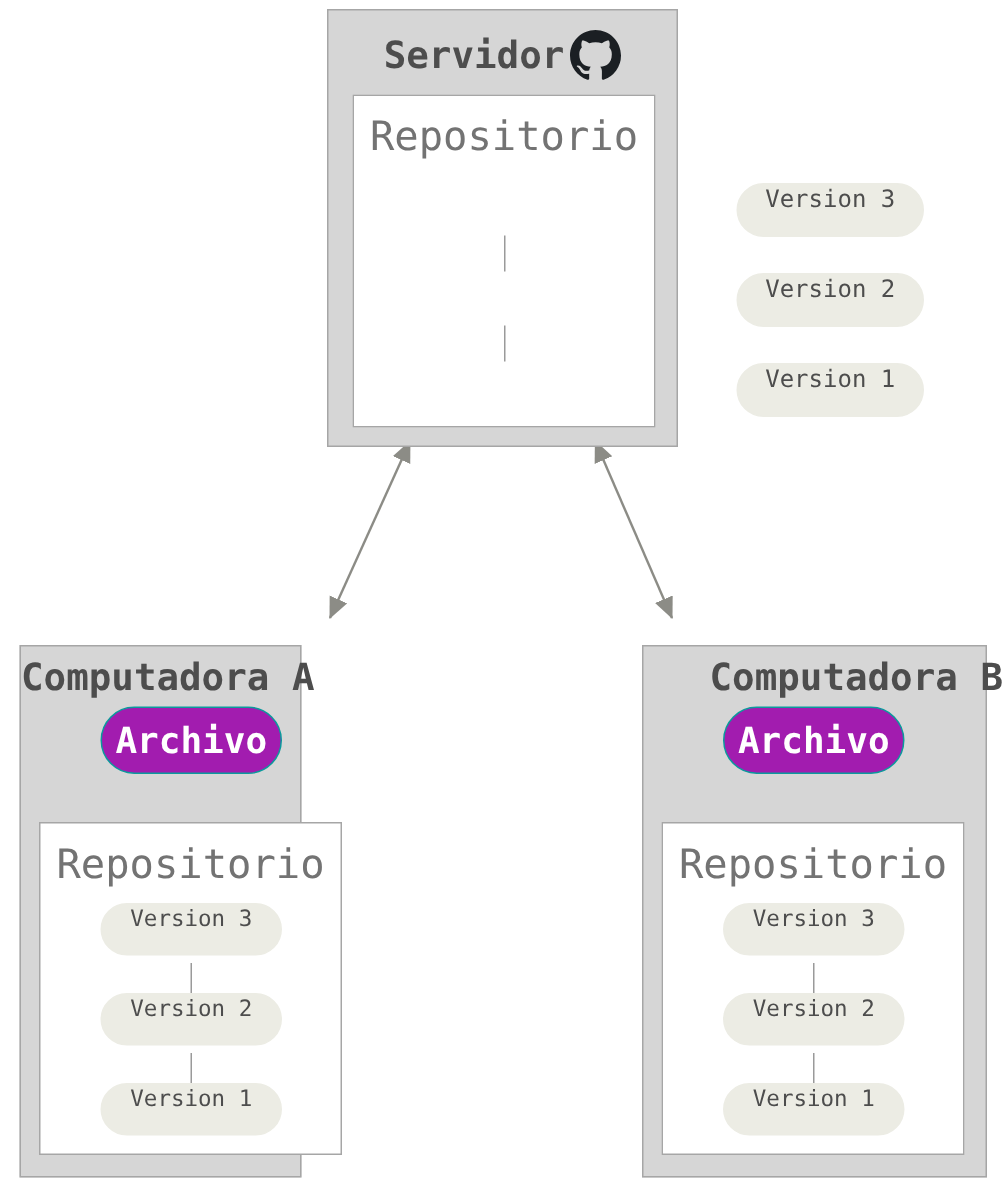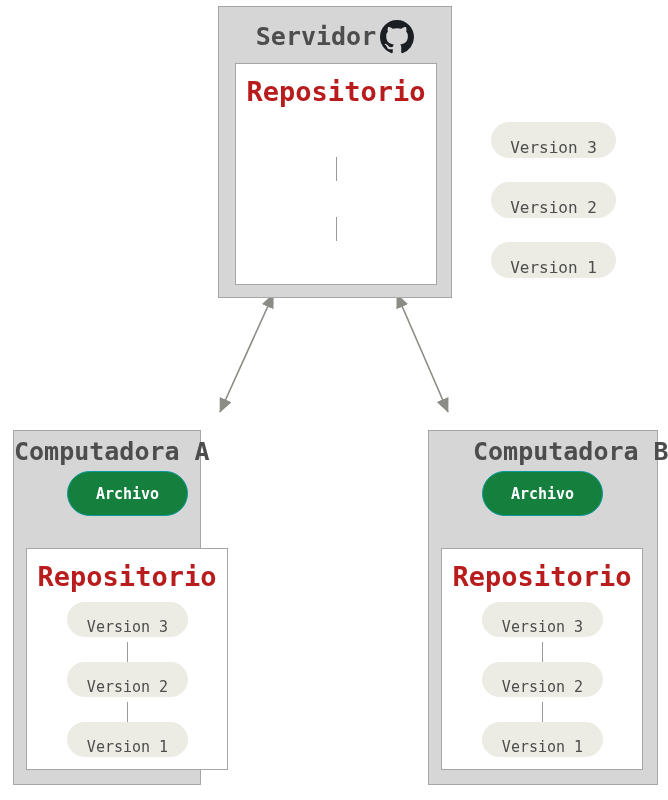--- a/index.html
+++ b/index.html
@@ -74,60 +74,59 @@
     border: 1px solid #a6a6a6;
     box-sizing: border-box;
     z-index: 3;
   }
   .repo-title {
     position: absolute;
     left: 0;
     right: 0;
     text-align: center;
     font-size: 27px;
-    color: #b91c1c;
-    white-space: nowrap;
-    font-weight: bold;
+    color: #737373;
+    white-space: nowrap;
   }
 
   
   .pill {
     position: absolute;
     background: #ececE4;
     border: 1px solid #ececE4;
     border-radius: 18px;
     box-sizing: border-box;
     display: flex;
-    align-items: flex-end;
+    align-items: flex-start;
     justify-content: center;
     font-size: 15px;
     color: #4d4d4d;
     white-space: nowrap;
     z-index: 4;
   }
   .pill.big { font-size: 16px; }
 
   .connector {
     position: absolute;
     width: 1px;
     background: #9a9a9a;
     z-index: 3;
   }
 
   
   .archivo {
     position: absolute;
-    background: #15803d;
+    background: #a21caf;
     border: 1px solid #0b9a9c;
     border-radius: 26px;
     box-sizing: border-box;
     display: flex;
     align-items: center;
     justify-content: center;
-    font-size: 15px;
+    font-size: 24px;
     font-weight: bold;
     color: #ffffff;
     white-space: nowrap;
     z-index: 5;
   }
 </style>
 </head>
 <body>
 
 <div id="canvas">

